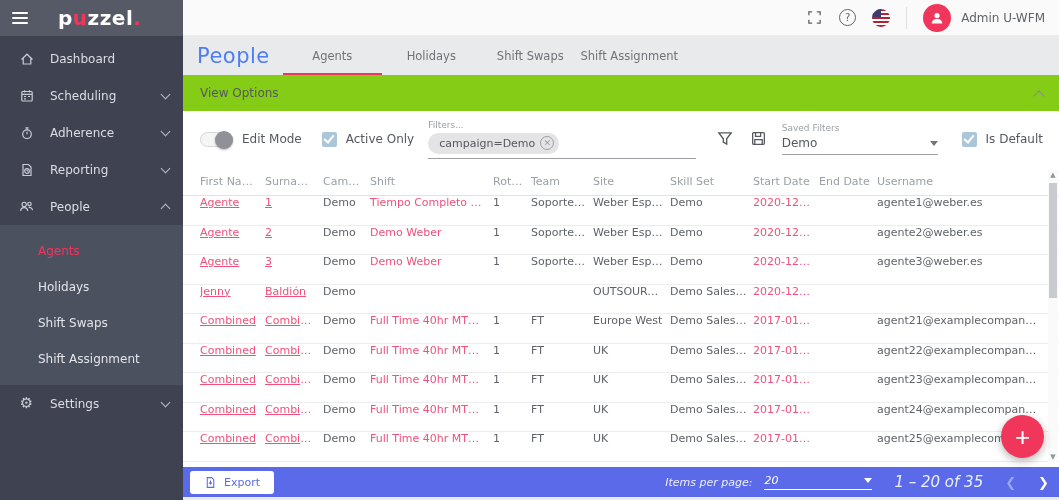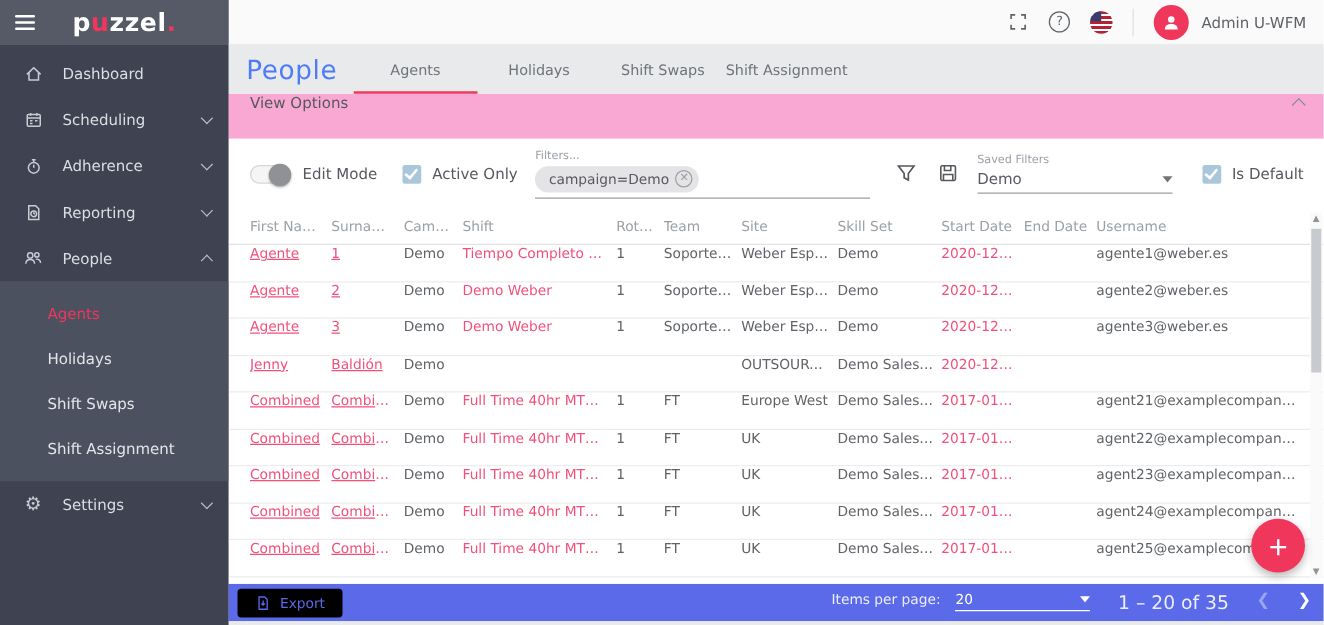--- a/index.html
+++ b/index.html
@@ -35,21 +35,21 @@
   .tb-divider { width:1px; height:22px; background:#e0e0e0; }
   .avatar { width:28px; height:28px; border-radius:50%; background:var(--accent,#f1365c); color:#fff; display:flex; align-items:center; justify-content:center; }
   .user-name { font-size:12px; color:#5f6368; margin-left:-6px; }
 
   .tabstrip { height:39px; background:#e9eaec; display:flex; align-items:stretch; position:relative; }
   .page-title { margin-left:14px; font-size:21px; color:var(--title-blue,#4d7cf7); align-self:center; letter-spacing:.5px; }
   .tabs { display:flex; margin-left:13px; }
   .tab { width:99px; display:flex; align-items:center; justify-content:center; font-size:11.5px; color:#6e7379; cursor:pointer; position:relative; }
   .tab.active::after { content:""; position:absolute; left:0; right:0; bottom:0; height:2.5px; background:var(--accent,#f1365c); }
 
-  .viewopts { height:36px; display:flex; justify-content:space-between; padding:0 16px 0 17px; background:#f9a8d4; }
+  .viewopts { height:36px; display:flex; align-items:center; justify-content:space-between; padding:0 16px 0 17px; background:#84cc16; }
   .viewopts-title { font-size:12px; color:#55585e; }
   .collapse-chev { width:8px; height:8px; border-right:1.5px solid #8a8d93; border-bottom:1.5px solid #8a8d93; transform:rotate(-135deg); margin-top:5px; cursor:pointer; }
 
   .controls { height:56px; display:flex; align-items:center; padding:0 16px 0 17px; background:#fff; }
   .toggle { width:33px; height:15px; border-radius:8px; background:#f5f5f5; border:1px solid #d6d6d6; position:relative; cursor:pointer; flex-shrink:0; }
   .toggle .knob { position:absolute; right:-1px; top:-2px; width:18px; height:18px; border-radius:50%; background:#8f9196; box-shadow:0 1px 2px rgba(0,0,0,.3); }
   .ctrl-label { font-size:12px; color:#55585e; margin-left:9px; white-space:nowrap; }
   .checkbox { width:15px; height:15px; border-radius:2px; background:var(--checkbox,#a9c7d9); position:relative; cursor:pointer; flex-shrink:0; }
   .checkbox::after { content:""; position:absolute; left:4.5px; top:1.5px; width:4px; height:8px; border-right:2px solid #fff; border-bottom:2px solid #fff; transform:rotate(40deg); }
   .gap14 { margin-left:16px; } .gap20 { margin-left:20px; }
@@ -75,22 +75,22 @@
   .trow .pink { color:var(--link,#f2507a); }
 
   .vscroll { position:absolute; top:3px; right:1px; bottom:5px; width:10px; background:#fafafa; }
   .vscroll .arr { position:absolute; left:1px; width:8px; font-size:7px; color:#90949a; text-align:center; line-height:10px; }
   .vscroll .thumb { position:absolute; left:1px; top:13px; width:8px; height:115px; background:#c7cacf; }
 
   .fab { position:absolute; right:15px; bottom:42px; width:43px; height:43px; border-radius:50%; background:var(--accent,#f1365c); color:#fff; border:none; font-size:26px; font-weight:300; line-height:1; cursor:pointer; box-shadow:0 3px 8px rgba(0,0,0,.3); z-index:5; }
 
   
   .bottombar { height:30px; background:var(--footer-blue,#5a6ae8); display:flex; align-items:center; padding:0 10px 0 7px; color:#fff; }
-  .export-btn { height:23px; background:#000000; border:none; border-radius:3px; color:var(--footer-blue,#5a6ae8); font-size:11px; display:flex; align-items:center; gap:7px; padding:0 14px; cursor:pointer; font-family:inherit; }
-  .foot-right { margin-left:auto; display:flex; align-items:flex-start; }
+  .export-btn { height:23px; background:#ffffff; border:none; border-radius:3px; color:var(--footer-blue,#5a6ae8); font-size:11px; display:flex; align-items:center; gap:7px; padding:0 14px; cursor:pointer; font-family:inherit; }
+  .foot-right { margin-left:auto; display:flex; align-items:center;font-style:italic; }
   .ipp-label { font-size:11px; color:#eceefc; }
   .ipp-select { width:108px; margin-left:12px; border-bottom:1px solid #fff; display:flex; align-items:center; justify-content:space-between; padding-bottom:2px; cursor:pointer; }
   .ipp-value { font-size:11px; color:#fff; }
   .caret-w { width:0; height:0; border-left:4px solid transparent; border-right:4px solid transparent; border-top:5px solid #fff; }
   .range { font-size:15px; margin-left:22px; color:#eceefc; }
   .pg-chev { font-size:13px; font-weight:bold; margin-left:22px; cursor:pointer; }
   .pg-chev.prev { color:#9aa5f2; }
   .bottom-strip { height:3px; background:#e9eaec; }
 </style>
 </head>

